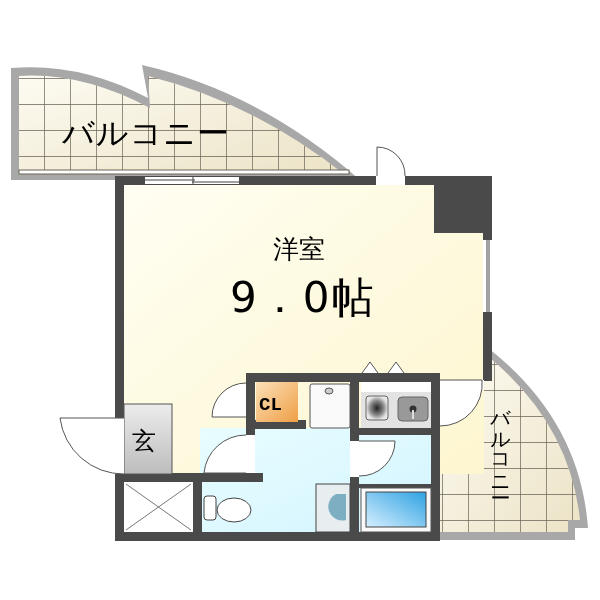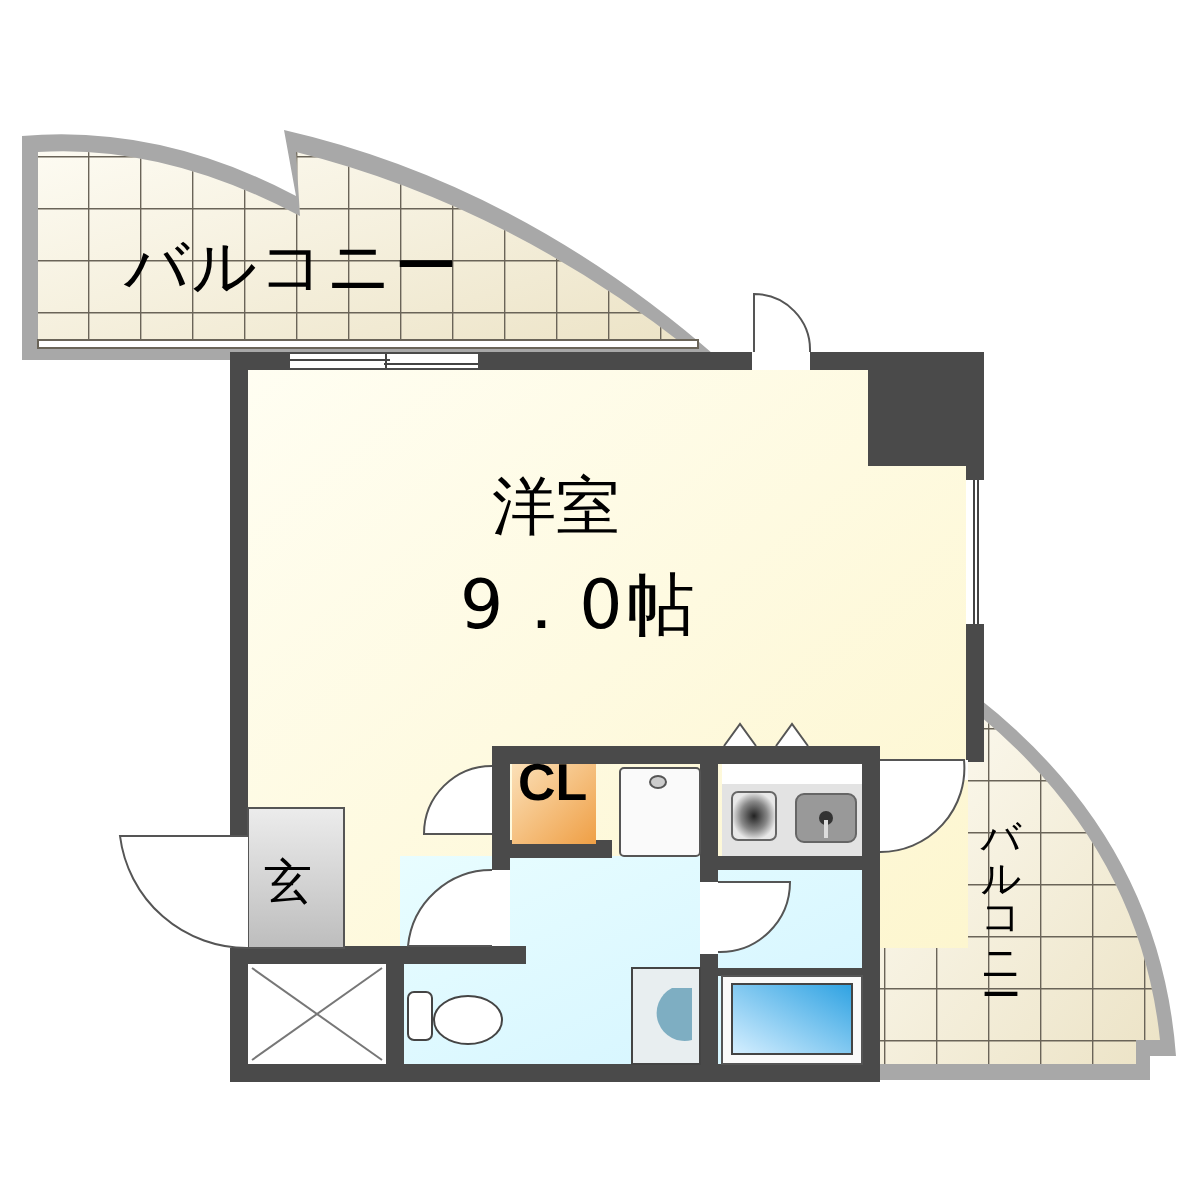--- a/index.html
+++ b/index.html
@@ -1,22 +1,22 @@
 <!DOCTYPE html>
 <html><head>
 <meta charset="utf-8">
 <style>
   html, body { margin:0; padding:0; background:#ffffff; }
   body { width:600px; height:600px; position:relative; overflow:hidden; font-family:"DejaVu Sans", sans-serif; }
   svg { position:absolute; left:0; top:0; }
   .label { position:absolute; color:#000000; white-space:nowrap; }
   .balcony-top-label { left:62px; top:112px; font-size:32px; letter-spacing:1px; }
-  .room-name { left:246px; top:232px; font-size:32px; }
-  .room-size { left:230px; top:280px; font-size:34px; letter-spacing:2px; }
-  .cl-label { left:259px; top:376px; font-size:26px; font-weight:bold; font-family:Liberation Sans, sans-serif; }
+  .room-name { left:273px; top:232px; font-size:26px; }
+  .room-size { left:230px; top:270px; font-size:42px; letter-spacing:2px; }
+  .cl-label { left:259px; top:394px; font-size:19px; font-weight:bold; font-family:Liberation Mono, monospace; }
   .genkan-label { left:132px; top:425px; font-size:24px; }
   .balcony-right-label { left:489px; top:396px; font-size:20px; width:24px; line-height:25px; writing-mode:vertical-rl; }
 </style>
 </head>
 <body>
 
 <svg width="600" height="600" viewBox="0 0 600 600">
   <defs>
     <linearGradient id="roomGrad" x1="0" y1="0" x2="1" y2="1">
       <stop offset="0" stop-color="#fffef2"></stop>

